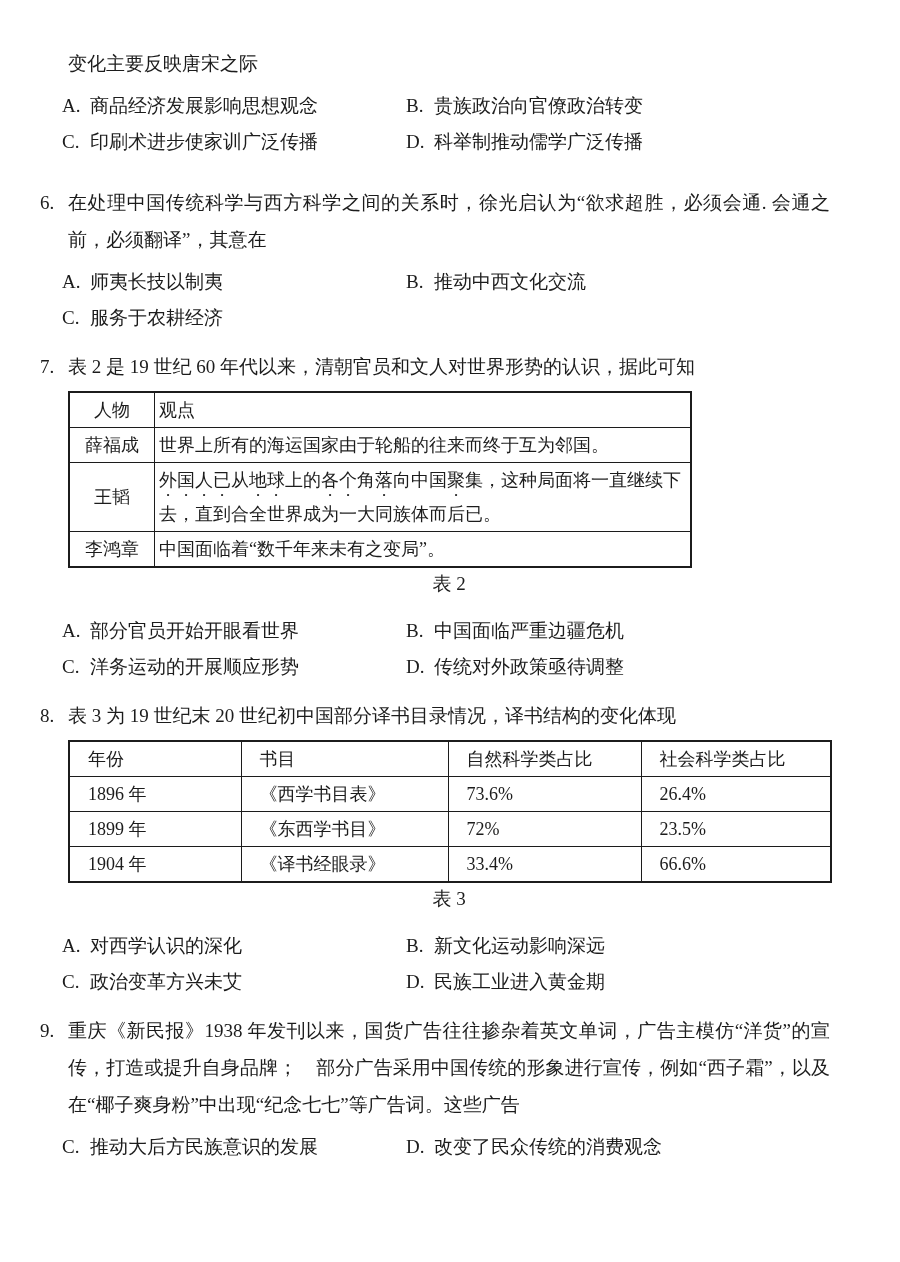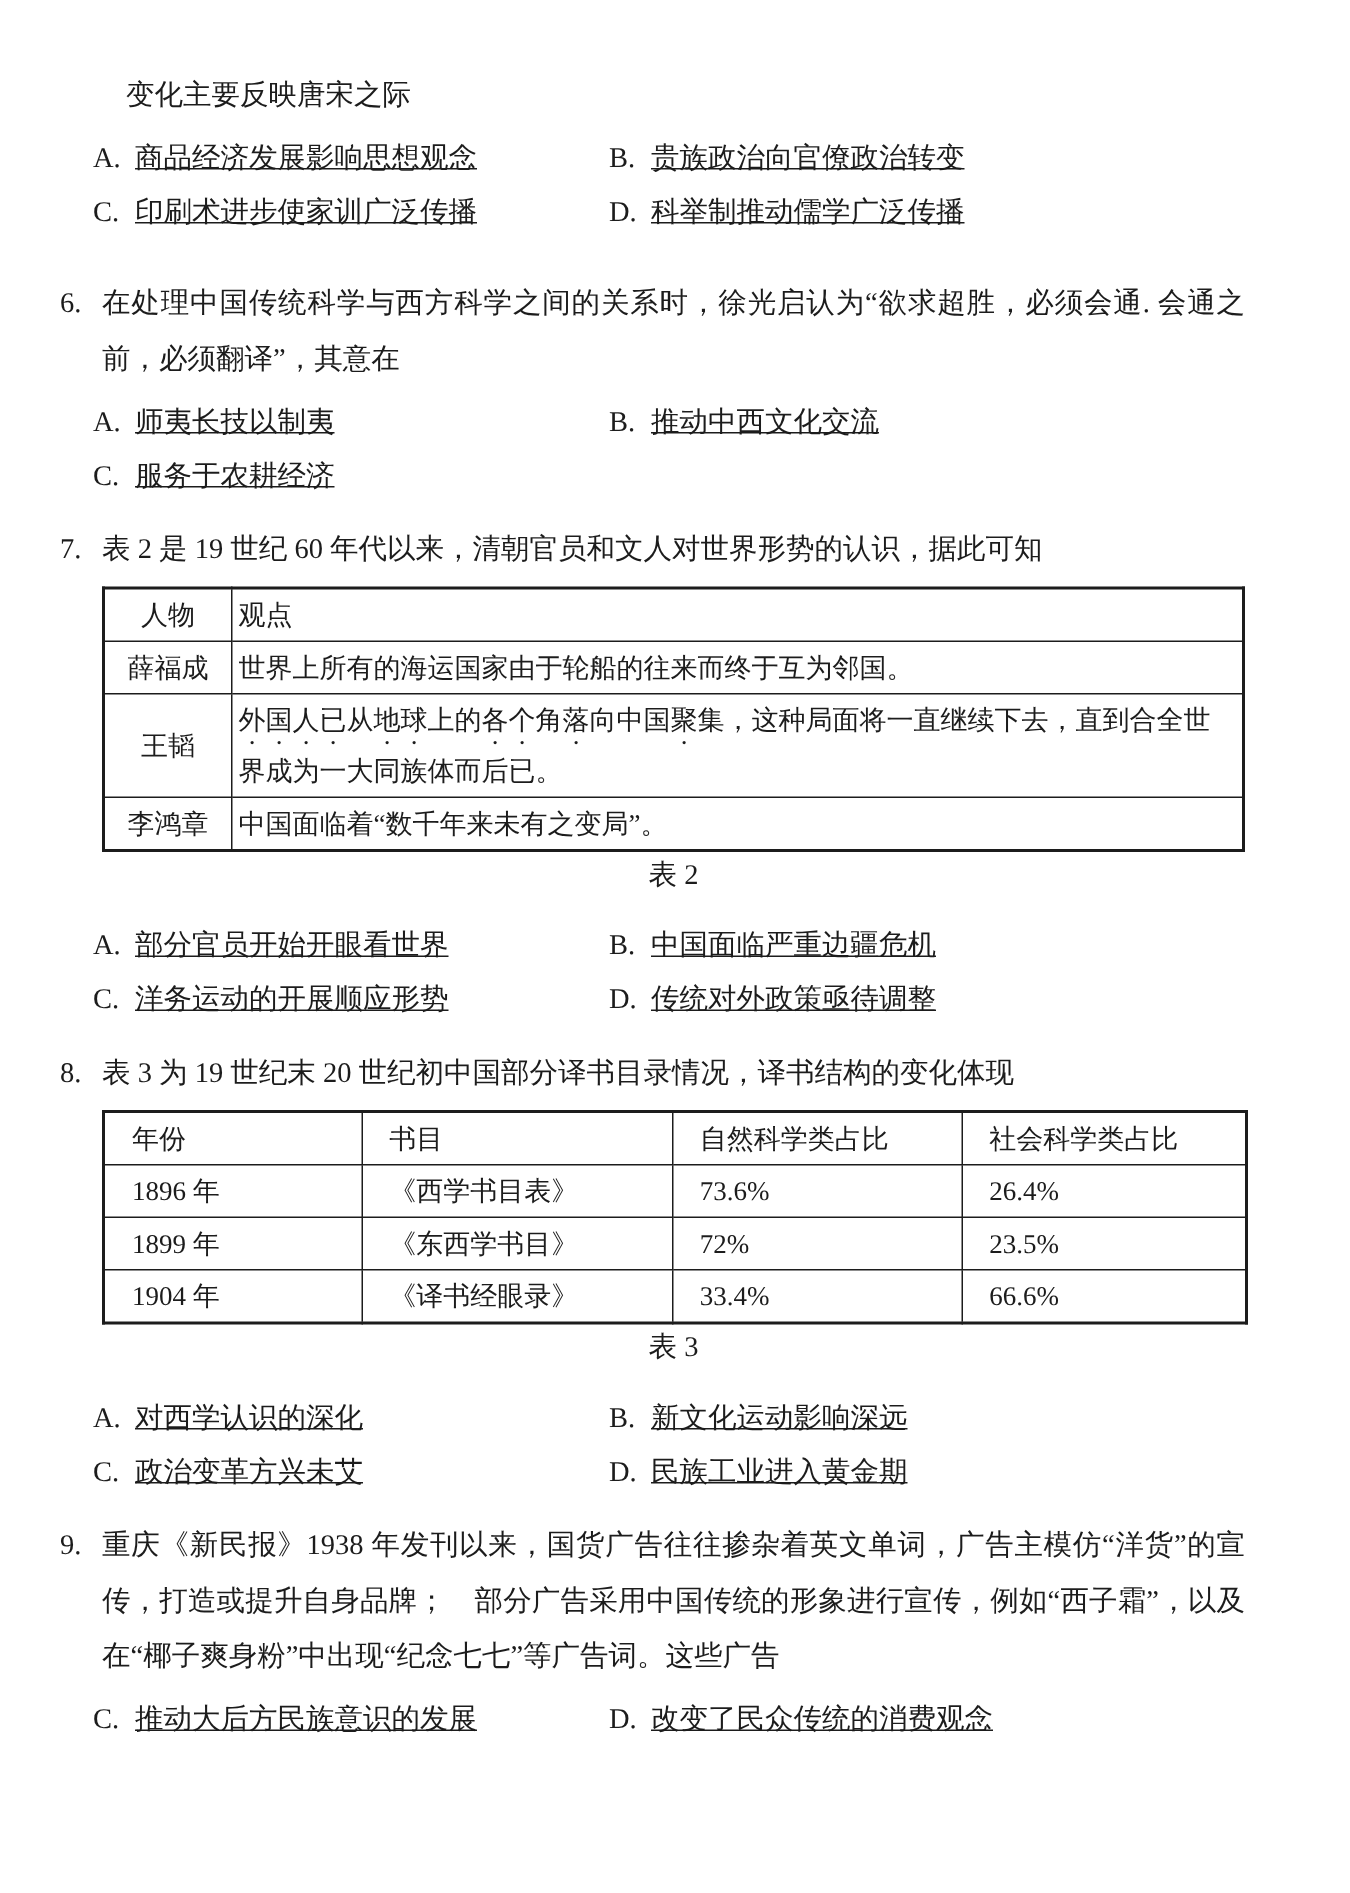--- a/index.html
+++ b/index.html
@@ -2,27 +2,27 @@
 <html><head>
 <meta charset="utf-8">
 <style>
   html,body { margin:0; padding:0; background:#ffffff; }
   .page {
     width:900px; height:1262px; margin:0 auto; background:#ffffff;
     color:#1c1c1c; font-family:"Liberation Serif","DejaVu Serif",serif;
     font-size:19px; box-sizing:border-box; padding:50px 70px 0 40px;
     overflow:hidden; position:relative;
   }
-  .stem-cont { margin-left:44px; line-height:28px; margin-bottom:10px; }
+  .stem-cont { margin-left:28px; line-height:28px; margin-bottom:10px; }
   .q { position:relative; padding-left:28px; text-align:justify; line-height:37px; margin-bottom:6px; }
   .q .q-num { position:absolute; left:0; top:0; }
-  .opts { margin-left:22px; margin-bottom:12px;text-decoration:underline; }
+  .opts { margin-left:22px; margin-bottom:12px; }
   .opt-row { display:grid; grid-template-columns:344px 1fr; line-height:36px; }
   .opt-label { display:inline-block; width:28px; }
-  table { border-collapse:collapse; width:762px; margin-left:28px; table-layout:fixed; }
+  table { border-collapse:collapse; width:624px; margin-left:28px; table-layout:fixed; }
   .tbl { border:2px solid #1c1c1c; }
   .tbl td, .tbl th { border:1px solid #1c1c1c; font-weight:normal; font-size:18px; }
   .t2-person { width:80px; text-align:center; padding:3px 2px; line-height:27px; }
   .t2-view { text-align:left; padding:3px 4px; line-height:28px; }
   .t3 td { text-align:left; height:32px; padding:1px 18px; line-height:28px; }
   .tbl-caption { width:762px; margin-left:28px; text-align:center; margin-top:3px; margin-bottom:16px; line-height:26px; }
   .emph {
     -webkit-text-emphasis:filled dot; -webkit-text-emphasis-position:under;
     text-emphasis:filled dot; text-emphasis-position:under left;
   } .gap-md { height:12px; }

